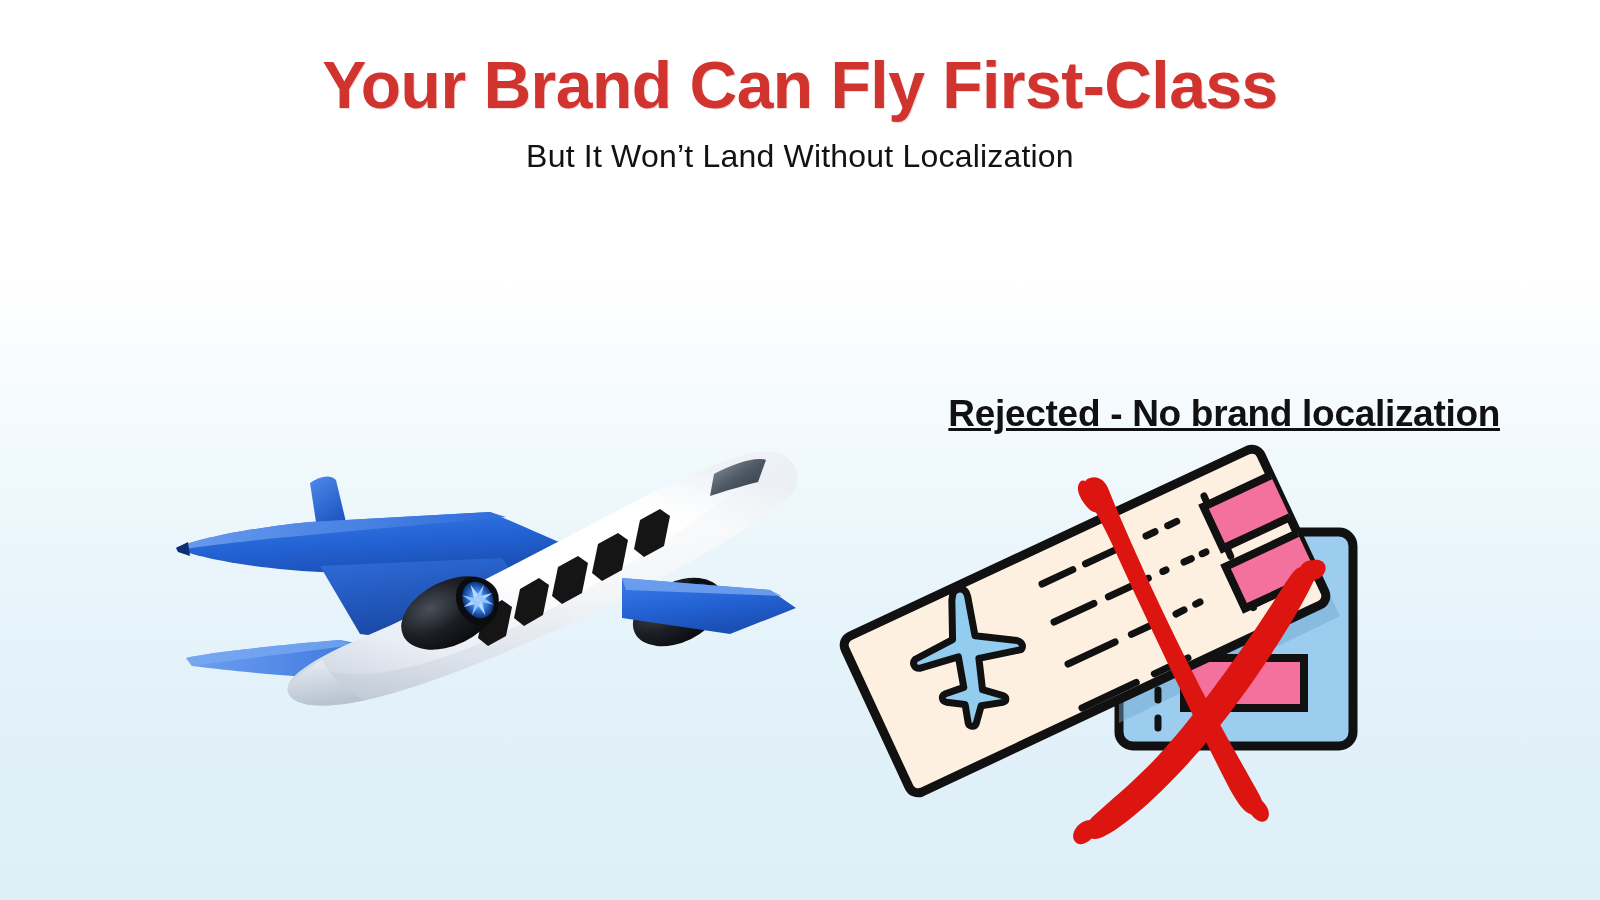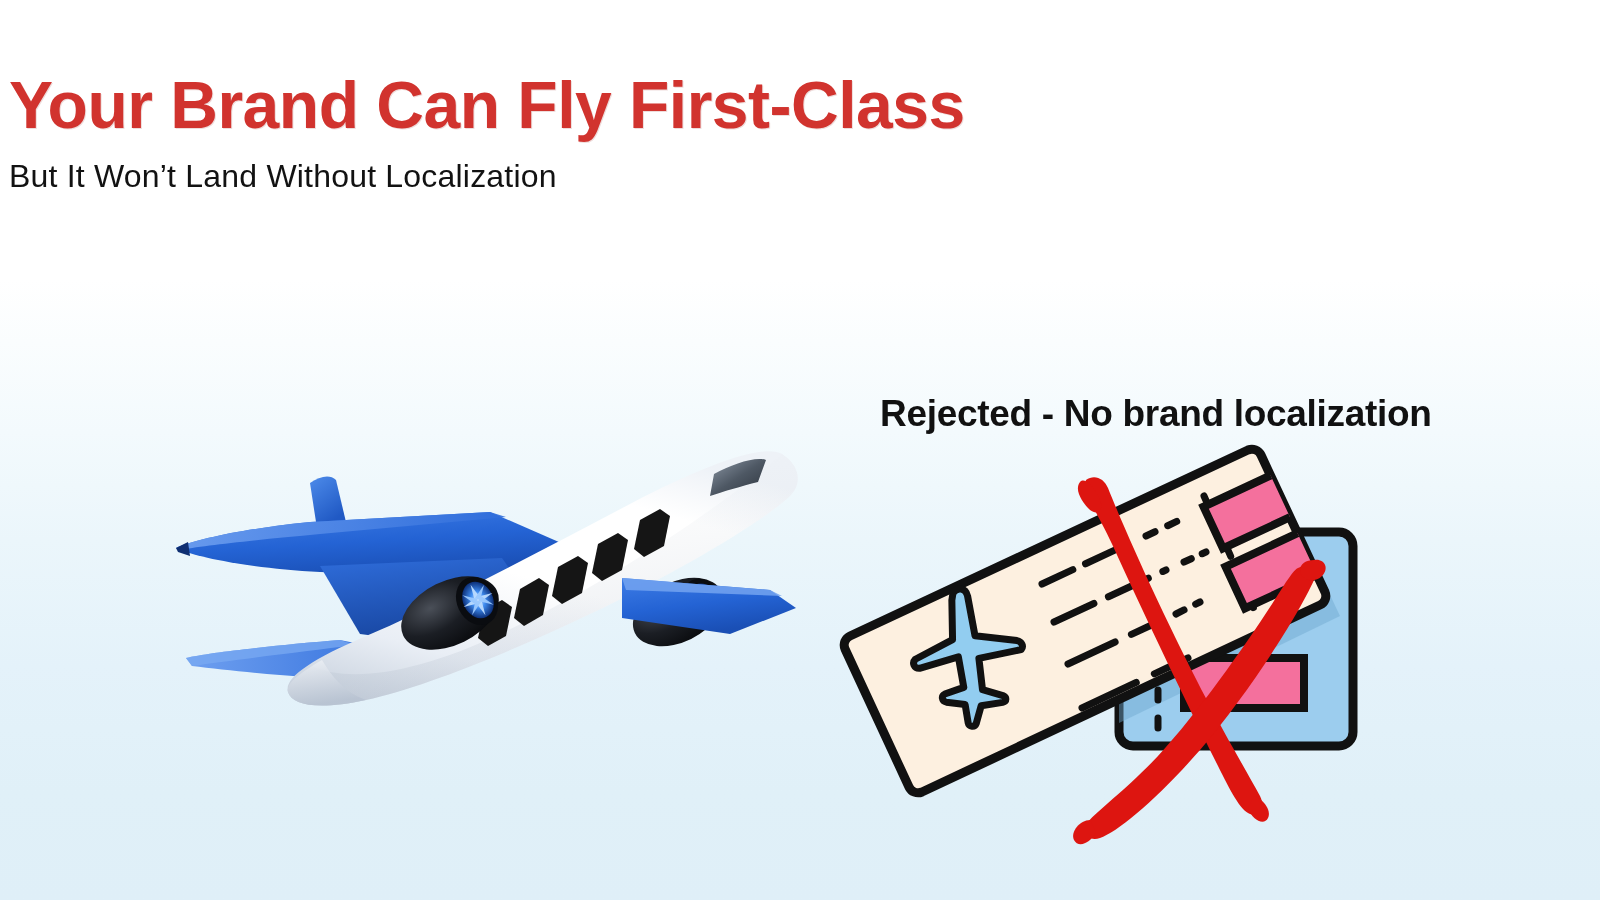--- a/index.html
+++ b/index.html
@@ -16,22 +16,23 @@
         #e4f2fa 74%,
         #e0f0f8 88%,
         #dfeff8 100%);
     overflow:hidden;
     position:relative;
   }
 
   
   .header {
     position:absolute;
-    top:0; left:9px; right:0;
-    padding-top:72px;
+    top:0; left:0; right:0;
+    padding-top:52px;
+    text-align:center;
   }
   .headline {
     font-family: "Liberation Sans", sans-serif;
     font-size:66px;
     line-height:1.0;
     font-weight:bold;
     color:#d1332e;
     letter-spacing:-0.5px;
     text-shadow: 1px 1px 0 rgba(160,60,55,0.18);
   }
@@ -44,27 +45,28 @@
     color:#121212;
     letter-spacing:0.2px;
   }
 
   
   .ticket-caption {
     position:absolute;
     left:880px;
     top:393px;
     width:620px;
-    text-align:left;
+    text-align:right;
     font-family: "Liberation Sans", sans-serif;
     font-size:37px;
     font-weight:bold;
     color:#111111;
     letter-spacing:-0.3px;
     white-space:nowrap;
+    text-decoration:underline;
   }
 
   
   .plane-art {
     position:absolute;
     left:170px;
     top:438px;
     width:640px;
     height:290px;
   }

